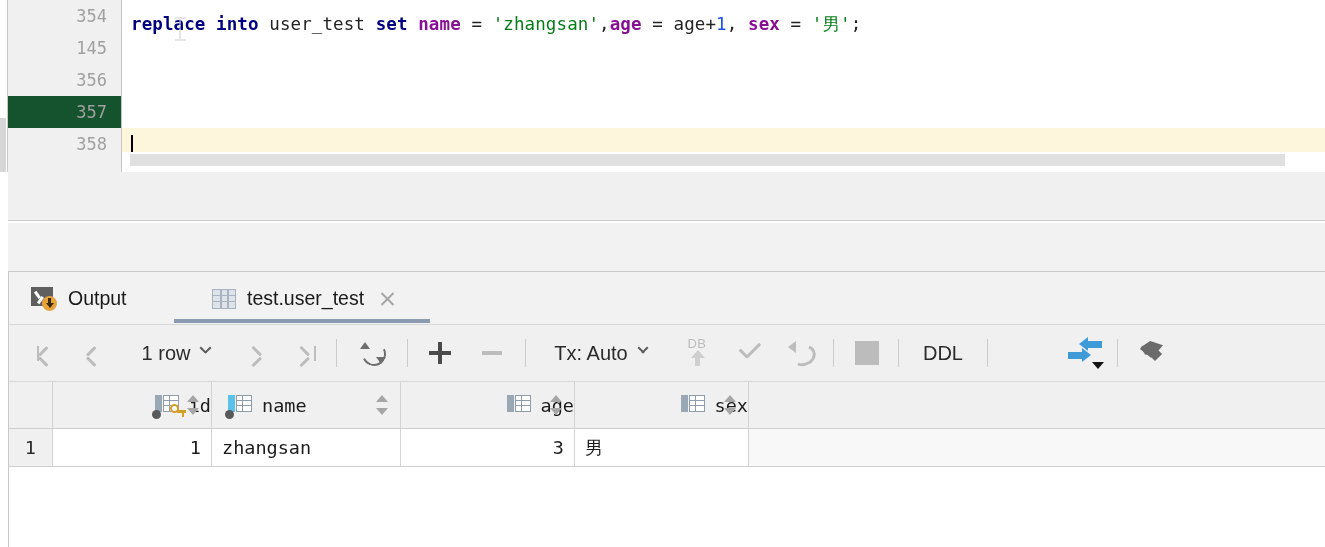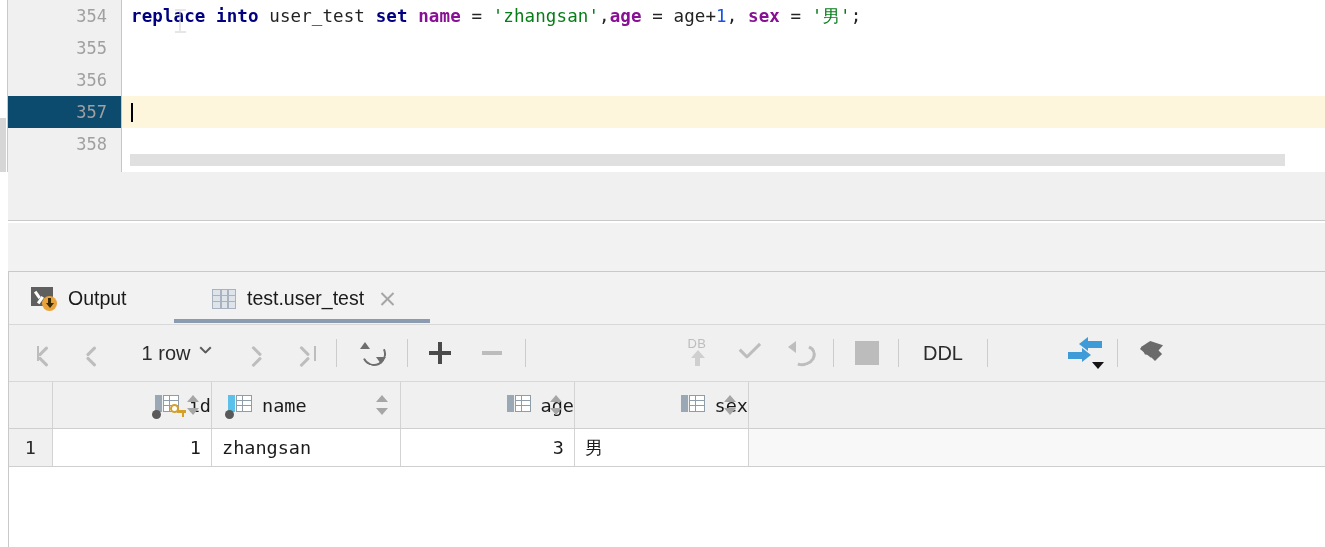--- a/index.html
+++ b/index.html
@@ -10,25 +10,25 @@
     -webkit-font-smoothing:antialiased;
   }
   .root{position:relative;width:1325px;height:547px;padding-left:40px;}
 
   
   .editor{position:absolute;left:0;top:0;width:1325px;height:172px;background:#ffffff;overflow:hidden;}
   .edge-strip{position:absolute;left:0;top:0;width:7px;height:172px;background:#ffffff;border-right:1px solid #c9c9c9;}
   .edge-strip .nub{position:absolute;left:0;top:118px;width:6px;height:54px;background:#d6d6d6;}
   .gutter{position:absolute;left:8px;top:0;width:113px;height:172px;background:#f0f0f0;border-right:1px solid #c6c6c6;}
   .gutter-row{position:relative;height:32px;}
-  .gutter-row.cur{background:#0c4a6e;}
+  .gutter-row.cur{background:#14532d;}
   .gutter-row span{position:absolute;right:14px;top:50%;transform:translateY(-50%);
     font-family:"DejaVu Sans Mono","Liberation Mono",monospace;font-size:17px;color:#a0a0a0;letter-spacing:0px;}
   .codearea{position:absolute;left:122px;top:0;right:0;height:172px;background:#ffffff;}
-  .code-row{position:relative;height:32px;}
+  .code-row{position:relative;height:32px;margin-top:8px;}
   .code-row.cur{background:#fdf6dd;}
   .codeline{position:absolute;left:9px;top:50%;transform:translateY(-50%);white-space:pre;
     font-family:"DejaVu Sans Mono","Liberation Mono",monospace;font-size:17.5px;letter-spacing:0.1px;}
   .kw{color:#000080;font-weight:bold;}
   .ident{color:#232323;}
   .col{color:#871094;font-weight:bold;}
   .num{color:#1750eb;}
   .op{color:#232323;}
   .str{color:#067d17;}
   .str.squig{
@@ -194,21 +194,21 @@
     <div class="edge-strip">
         <div class="nub"></div>
       </div>
 
     <div class="gutter">
 
       <div class="gutter-row">
           <span>354</span>
         </div>
       <div class="gutter-row">
-          <span>355</span>
+          <span>145</span>
         </div>
       <div class="gutter-row">
           <span>356</span>
         </div>
       <div class="gutter-row cur">
           <span>357</span>
         </div>
       <div class="gutter-row">
           <span>358</span>
         </div>
@@ -321,20 +321,24 @@
 
       <div class="tb" style="left:408px;width:46px;">
         <span class="ico-plus"></span>
       </div>
       <div class="tb" style="left:460px;width:46px;">
         <span class="ico-minus"></span>
       </div>
 
       <div class="sep" style="left:516px;"></div>
 
+      <div class="tb" style="left:528px;width:130px;">
+        <span class="tb-lbl">Tx: Auto</span>
+        <span class="chev-dn"></span>
+      </div>
 
       <div class="tb" style="left:665px;width:46px;">
         <span class="ico-dbup">
             <span class="txt">DB</span>
             <span class="head"></span>
             <span class="stem"></span>
           </span>
       </div>
       <div class="tb" style="left:717px;width:46px;">
         <span class="ico-check"></span>

